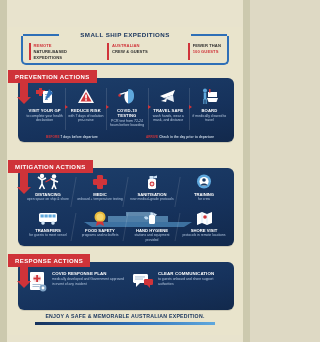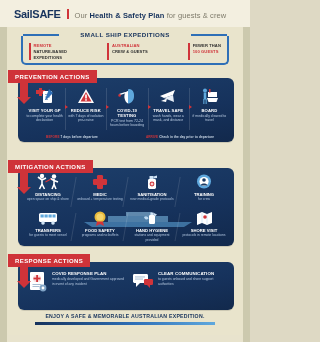--- a/index.html
+++ b/index.html
@@ -91,27 +91,20 @@
   svg{display:block;}
 </style>
 </head>
 <body>
 
 <div class="page">
 
   <div class="edge l"></div>
   <div class="edge r"></div>
 
-  <div class="header">
-    <div class="brandline">
-      <span class="brand">SailSAFE</span>
-      <span class="vbar"></span>
-      <span class="sub"><span>Our </span><b>Health &amp; Safety Plan</b><span> for guests &amp; crew</span></span>
-    </div>
-  </div>
 
   <div class="panel">
 
     <div class="ssbox">
       <div class="brk"></div>
       <div class="sstitle">SMALL SHIP EXPEDITIONS</div>
       <div class="sscols">
 
         <div class="sscol">
           <div class="ssbar"></div>

